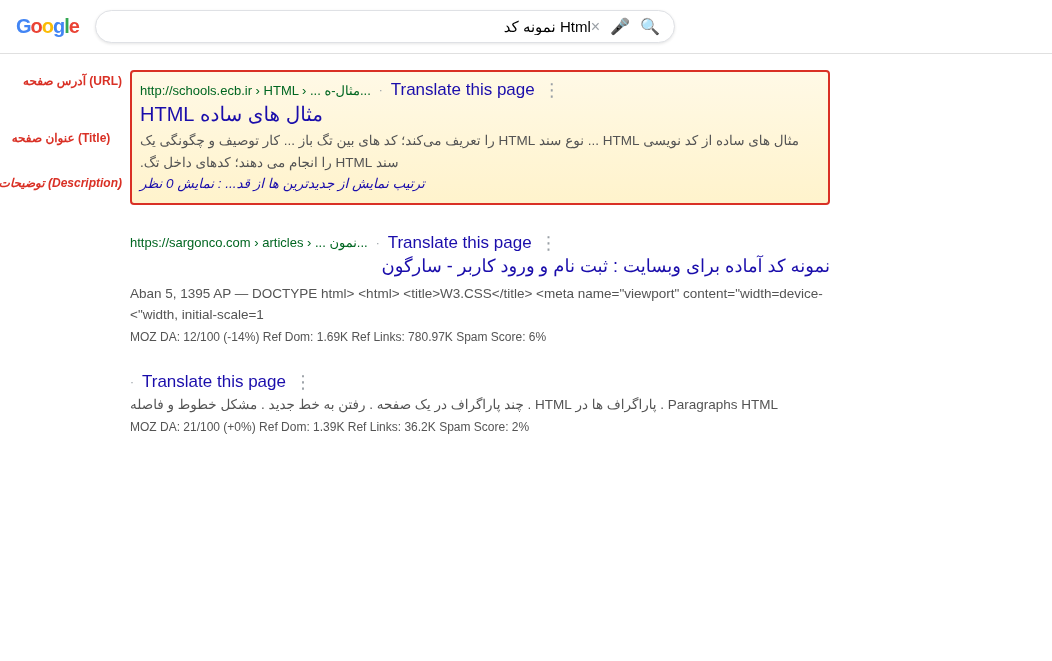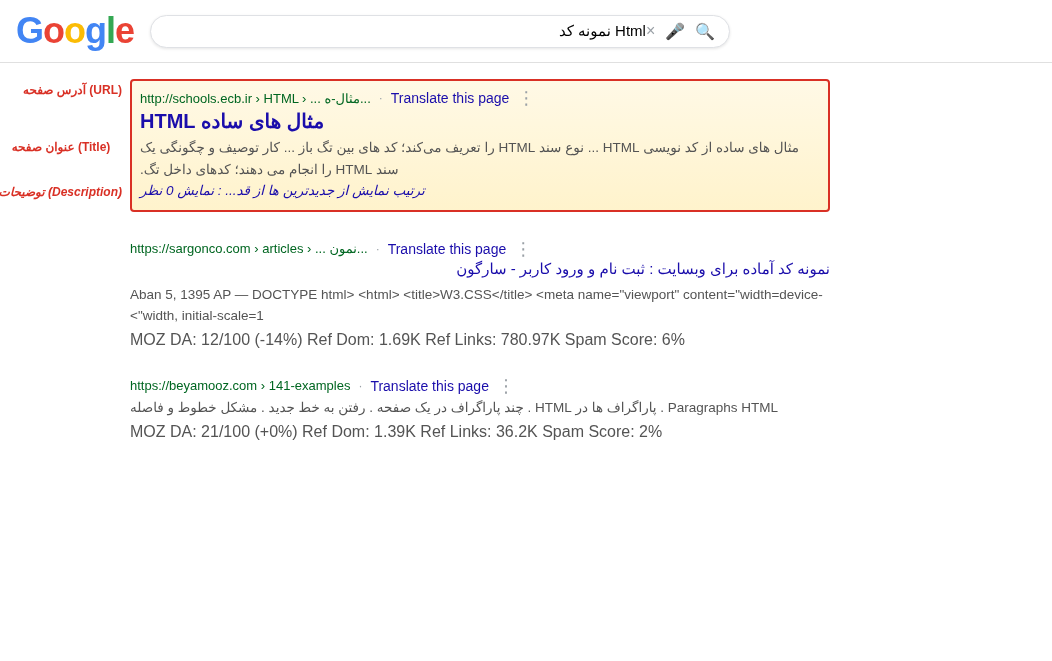--- a/index.html
+++ b/index.html
@@ -12,21 +12,21 @@
 
     
     .header {
       display: flex;
       align-items: center;
       padding: 10px 16px;
       border-bottom: 1px solid #e0e0e0;
       gap: 16px;
     }
     .google-logo {
-      font-size: 36px;
+      font-size: 20px;
       font-weight: bold;
       letter-spacing: -1px;
       flex-shrink: 0;
     }
     .g-blue { color: #4285F4; }
     .g-red { color: #EA4335; }
     .g-yellow { color: #FBBC05; }
     .g-green { color: #34A853; }
 
     .search-bar-wrap {
@@ -112,40 +112,40 @@
       margin-bottom: 2px;
       flex-wrap: wrap;
     }
     .result-url {
       color: #006621;
       font-size: 13px;
       direction: ltr;
     }
     .translate-link {
       color: #1a0dab;
-      font-size: 14px;
+      font-size: 17px;
       cursor: pointer;
       text-decoration: none;
     }
     .dots-menu {
       color: #9aa0a6;
       cursor: pointer;
       font-size: 18px;
       line-height: 1;
     }
 
     .result-title {
       font-size: 20px;
       color: #1a0dab;
       text-decoration: none;
       cursor: pointer;
       direction: rtl;
       display: inline-block;
       margin-bottom: 4px;
-      font-weight: bold;
+      font-weight: normal;
     }
 
     .result-description {
       color: #545454;
       font-size: 13.5px;
       line-height: 1.6;
       direction: rtl;
       text-align: left;
     }
 
@@ -153,37 +153,37 @@
     .first-result-box {
       border: 2px solid #d93025;
       border-radius: 4px;
       padding: 8px 8px;
       background: linear-gradient(to bottom, #fff9e6, #fff3cc);
       margin-bottom: 4px;
     }
 
     .result-meta {
       color: #545454;
-      font-size: 16px;
+      font-size: 12px;
       margin-top: 4px;
       direction: ltr;
     }
 
     
     .first-result-annotations {
       display: flex;
       flex-direction: column;
     }
     .ann-url { margin-top: 4px; }
     .ann-title { margin-top: 28px; text-align: center; }
     .ann-desc { margin-top: 16px; font-style: italic; }
 
     
     .result-title-link {
-      font-size: 15px;
+      font-size: 18px;
       color: #1a0dab;
       cursor: pointer;
       direction: rtl;
       display: block;
       margin-bottom: 6px;
       font-weight: normal;
       text-decoration: none;
     }
 
     .mic-icon { color: #4285F4; font-size: 18px; }
@@ -245,21 +245,20 @@
       </div>
       <a class="result-title-link">نمونه کد آماده برای وبسایت : ثبت نام و ورود کاربر - سارگون</a>
       <div class="result-description">
         <div>Aban 5, 1395 AP — DOCTYPE html&gt; &lt;html&gt; &lt;title&gt;W3.CSS&lt;/title&gt; &lt;meta name="viewport" content="width=device-width, initial-scale=1"&gt;</div>
       </div>
       <div class="result-meta">MOZ DA: 12/100 (-14%)   Ref Dom: 1.69K   Ref Links: 780.97K   Spam Score: 6%</div>
     </div>
 
     <div class="result-item">
       <div class="result-url-row">
-        <span class="result-url">https://beyamooz.com › 141-examples</span>
         <span style="color:#9aa0a6;font-size:12px;">·</span>
         <a class="translate-link">Translate this page</a>
         <span class="dots-menu">⋮</span>
       </div>
       <div class="result-description">
         <div>Paragraphs HTML . پاراگراف ها در HTML . چند پاراگراف در یک صفحه . رفتن به خط جدید . مشکل خطوط و فاصله</div>
       </div>
       <div class="result-meta">MOZ DA: 21/100 (+0%)   Ref Dom: 1.39K   Ref Links: 36.2K   Spam Score: 2%</div>
     </div>
 

